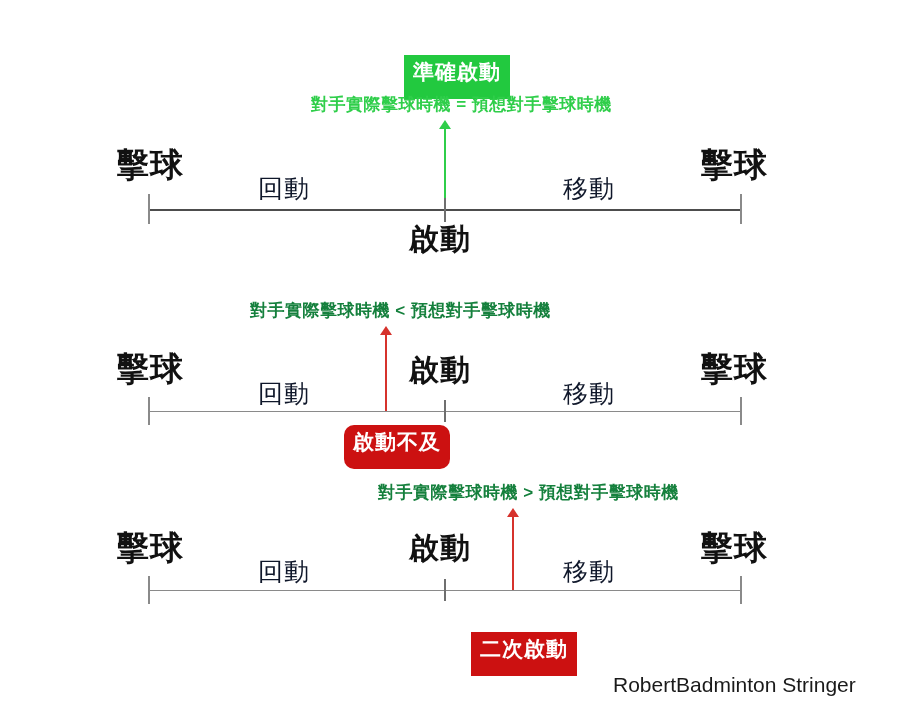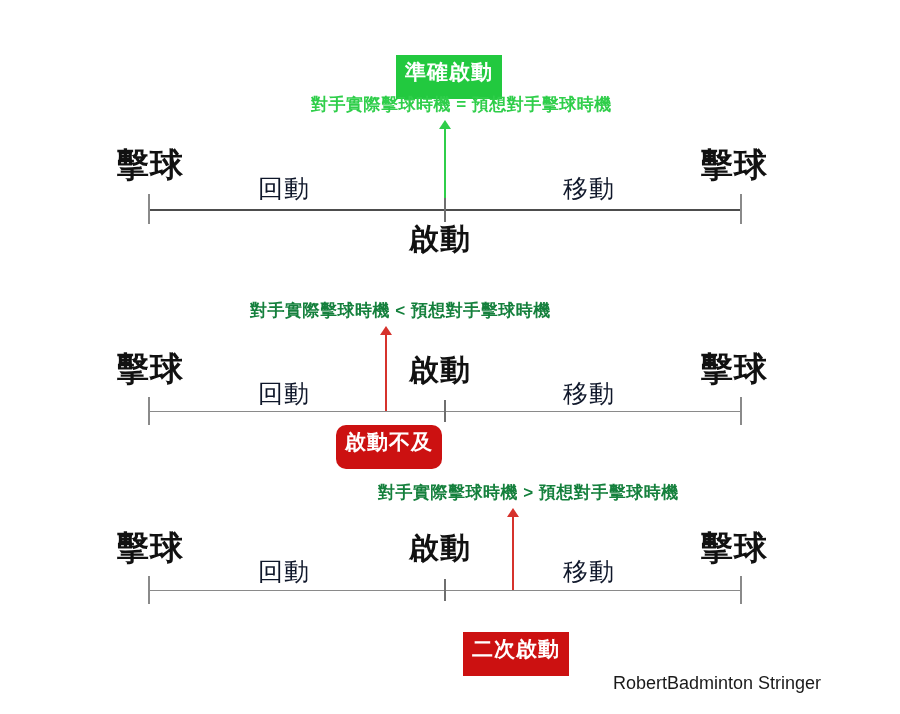--- a/index.html
+++ b/index.html
@@ -18,20 +18,21 @@
   
   .badge{
     position:absolute;
     color:#ffffff;
     font-weight:bold;
     letter-spacing:1px;
     white-space:nowrap;
     line-height:1;
     padding:6px 9px 17px 9px;
     font-size:21px;
+    margin-left:8px;
   }
   .badge-green{background:#22c93f;}
   .badge-red{background:#cc1111;}
 
   
   .formula{
     position:absolute;
     white-space:nowrap;
     font-size:17px;
     font-weight:bold;
@@ -94,21 +95,21 @@
     border-right:6px solid transparent;
   }
   .arrow-green .shaft{background:#2fce4a;}
   .arrow-green .head{border-bottom:9px solid #2fce4a;}
   .arrow-red .shaft{background:#d6322c;}
   .arrow-red .head{border-bottom:9px solid #d6322c;}
 
   
   .footer{
     position:absolute;
-    font-size:18px;
+    font-size:21px;
     color:#1a1a1a;
     white-space:nowrap;
     line-height:1;
   }
 </style>
 </head>
 <body>
 
 <div class="stage">
 

